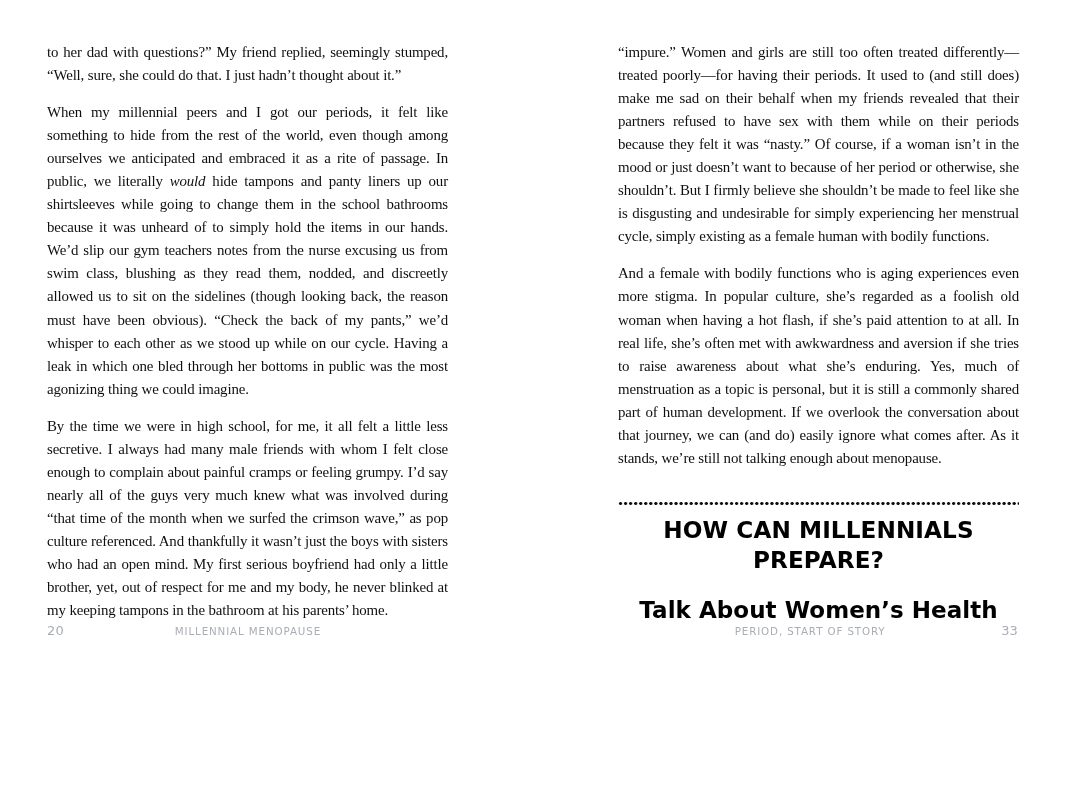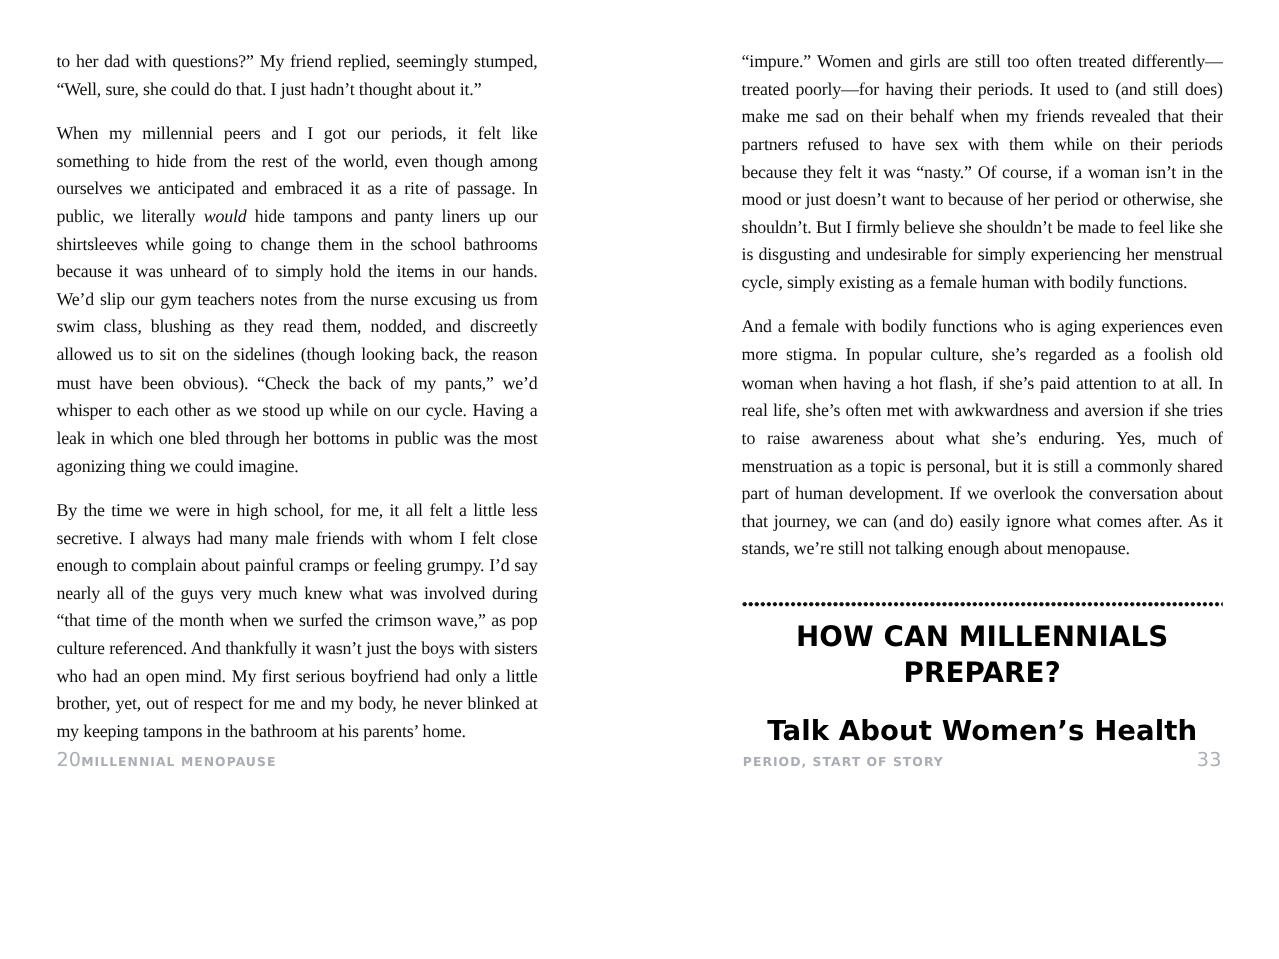--- a/index.html
+++ b/index.html
@@ -103,34 +103,35 @@
     right: 48px;
     top: 12px;
     display: flex;
     align-items: baseline;
   }
   .page-left .footer-inner  { left: 47px; right: 85px; }
   .page-right .footer-inner { left: 76px; right: 48px; }
 
   .folio {
     font-family: "DejaVu Sans", "Liberation Sans", sans-serif;
-    font-size: 16px;
+    font-size: 13px;
     color: #a9adb4;
     letter-spacing: 0.01em;
     font-weight: 400;
     flex: 0 0 auto;
   }
 
   .running-head {
     font-family: "DejaVu Sans", "Liberation Sans", sans-serif;
     font-size: 10.3px;
     color: #a9adb4;
     letter-spacing: 0.085em;
-    font-weight: 700;
+    font-weight: 400;
     flex: 1 1 auto;
+    text-align: center;
     white-space: nowrap;
   }
   .page-left  .running-head { padding-right: 16px; }
   .page-right .running-head { padding-left: 10px; }
 </style>
 </head>
 <body>
 
 <div class="spread">
 

